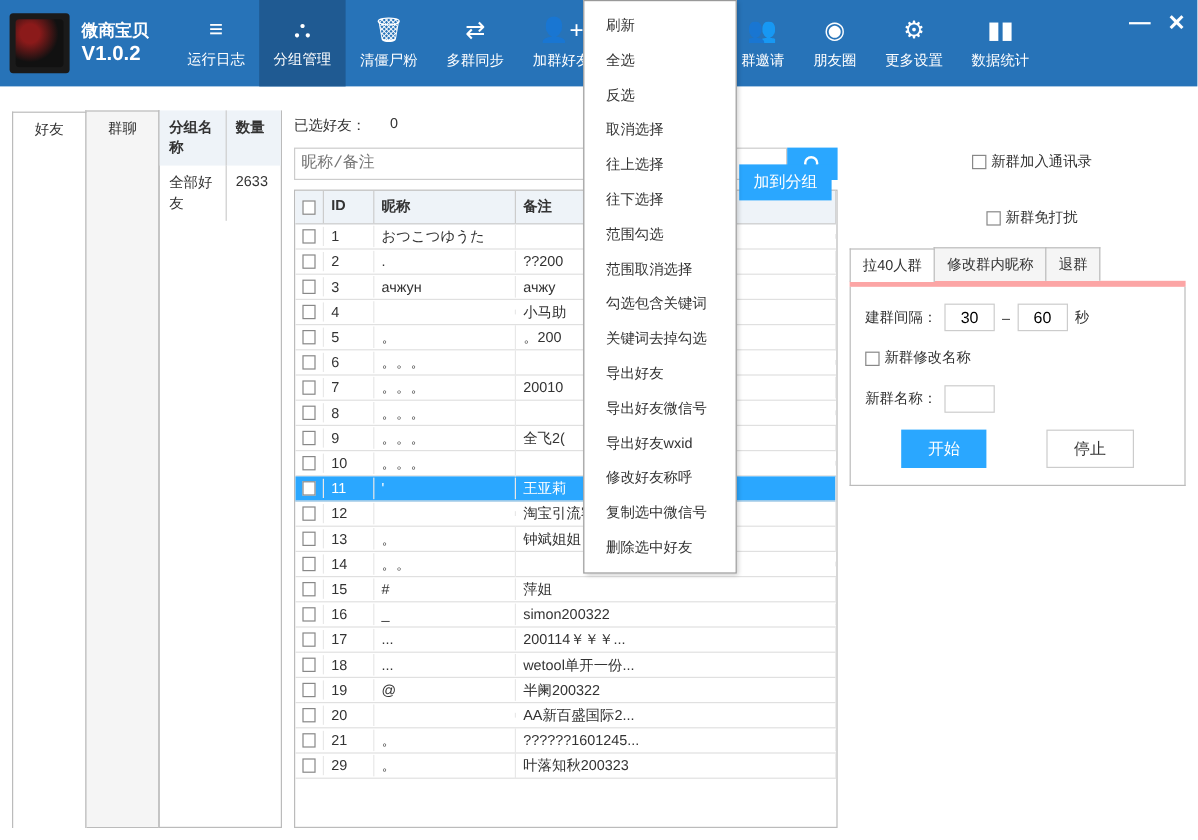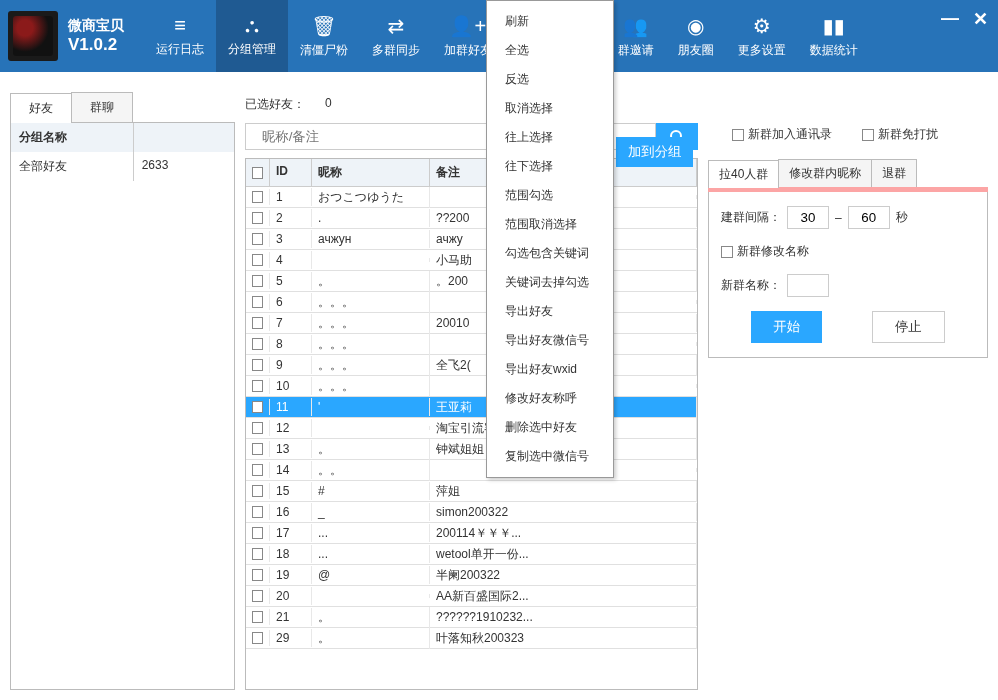--- a/index.html
+++ b/index.html
@@ -11,51 +11,51 @@
 .app-title .name { font-size: 14px; font-weight: bold; }
 .app-title .ver { font-size: 17px; font-weight: bold; }
 .toolbar { display: flex; margin-left: 20px; height: 100%; }
 .tool-item { display: flex; flex-direction: column; align-items: center; justify-content: center; padding: 0 12px; cursor: pointer; font-size: 12px; height: 100%; }
 .tool-item.active { background: #1f5a92; }
 .tool-item .icon { font-size: 20px; margin-bottom: 4px; }
 .win-controls { position: absolute; right: 10px; top: 8px; display: flex; gap: 14px; }
 .win-controls span { font-size: 18px; font-weight: bold; cursor: pointer; }
 
 .content { display: flex; padding: 20px 10px 10px 10px; height: calc(100% - 72px); gap: 10px; }
-.left-panel { width: 225px; display: flex; flex-direction: column; }
+.left-panel { width: 225px; display: flex; flex-direction: row; }
 .tabs1 { display: flex; border-bottom: 1px solid #bbb; }
 .tabs1 .tab { padding: 6px 18px; border: 1px solid #bbb; border-bottom: none; background: #f5f5f5; cursor: pointer; margin-right: -1px; }
 .tabs1 .tab.active { background: #fff; position: relative; top: 1px; }
 .group-list { border: 1px solid #bbb; border-top: none; flex: 1; }
 .group-header { display: flex; background: #eef3f8; font-weight: bold; }
 .group-header > div, .group-row > div { padding: 6px 8px; }
 .gcol1 { width: 55%; border-right: 1px solid #ccc; }
 .gcol2 { width: 45%; }
 .group-row { display: flex; cursor: pointer; }
 
 .center-panel { flex: 1; display: flex; flex-direction: column; min-width: 0; }
 .selected-count { display: flex; padding: 4px 0 10px 0; color: #333; }
 .search-row { display: flex; margin-bottom: 8px; gap: 0; }
-.search-input { flex: 1; border: 1px solid #ccc; padding: 5px 16px; outline: none; color: #999; }
+.search-input { flex: 1; border: 1px solid #ccc; padding: 5px 5px; outline: none; color: #999; font-family: Liberation Mono, monospace; }
 .search-btn { width: 42px; background: #2aa7ff; border: none; color: #fff; cursor: pointer; display: flex; align-items: center; justify-content: center; }
 .table-wrap { border: 1px solid #bbb; flex: 1; overflow: hidden; }
 .table-header { display: flex; background: #eef3f8; font-weight: bold; border-bottom: 1px solid #ccc; }
 .table-header > div { padding: 5px 6px; border-right: 1px solid #ccc; }
 .tcol-chk { width: 24px; display:flex; align-items:center; justify-content:center; }
 .tcol-id { width: 42px; }
 .tcol-nick { width: 118px; }
 .tcol-remark { flex: 1; }
 .table-body { overflow-y: auto; height: calc(100% - 28px); }
 .trow { display: flex; border-bottom: 1px solid #e0e0e0; height: 21px; align-items: center; }
 .trow > div { padding: 2px 6px; border-right: 1px solid #e8e8e8; overflow: hidden; white-space: nowrap; text-overflow: ellipsis; }
 .trow.selected { background: #2aa7ff; color: #fff; }
 .chk { width: 12px; height: 12px; border: 1px solid #888; background: #fff; display: inline-block; }
 
 .right-panel { width: 280px; display: flex; flex-direction: column; padding-top: 30px; }
-.checkbox-row { display: flex; gap: 30px; padding: 4px 0 12px 24px; align-items: center; }
+.checkbox-row { display: flex; gap: 30px; padding: 4px 0 12px 24px; align-items: center; flex-direction: column; }
 .chk-label { display: flex; align-items: center; gap: 4px; cursor: pointer; }
 .tabs2 { display: flex; border-bottom: 5px solid #fca5a5; margin-top: 4px; }
 .tabs2 .tab { padding: 5px 10px; border: 1px solid #bbb; border-bottom: none; background: #f5f5f5; cursor: pointer; margin-right: -1px; font-size: 12px; }
 .tabs2 .tab.active { background: #fff; position: relative; top: 1px; }
 .right-body { border: 1px solid #bbb; border-top: none; padding: 14px 12px; flex: 0; }
 .form-row { display: flex; align-items: center; gap: 6px; margin-bottom: 14px; }
 .form-row input[type=text] { border: 1px solid #ccc; padding: 3px 6px; width: 42px; text-align: center; }
 .form-row .wide { width: 170px; text-align: left; }
 .btn-row { display: flex; gap: 50px; justify-content: center; margin-top: 6px; }
 .start-btn { background: #2aa7ff; color: #fff; border: none; padding: 6px 22px; cursor: pointer; }
@@ -132,20 +132,21 @@
 <div class="content">
 
   <div class="left-panel">
     <div class="tabs1">
       <div class="tab active">好友</div>
       <div class="tab">群聊</div>
     </div>
     <div class="group-list">
       <div class="group-header">
         <div class="gcol1">分组名称</div>
+        <div class="gcol2">数量</div>
       </div>
       <div id="group-rows">
           <div class="group-row">
             <div class="gcol1">全部好友</div>
             <div class="gcol2">2633</div>
           </div>
         </div>
     </div>
   </div>
 
@@ -332,21 +333,21 @@
             <div class="tcol-id">20</div>
             <div class="tcol-nick"></div>
             <div class="tcol-remark">AA新百盛国际2...</div>
           </div>
           <div class="trow">
             <div class="tcol-chk">
               <span class="chk"></span>
             </div>
             <div class="tcol-id">21</div>
             <div class="tcol-nick">。</div>
-            <div class="tcol-remark">??????1910232...</div>
+            <div class="tcol-remark">??????1601245...</div>
           </div>
           <div class="trow">
             <div class="tcol-chk">
               <span class="chk"></span>
             </div>
             <div class="tcol-id">29</div>
             <div class="tcol-nick">。</div>
             <div class="tcol-remark">叶落知秋200323</div>
           </div>
         </div>
@@ -406,15 +407,15 @@
     <div class="item">往上选择</div>
     <div class="item">往下选择</div>
     <div class="item">范围勾选</div>
     <div class="item">范围取消选择</div>
     <div class="item">勾选包含关键词</div>
     <div class="item">关键词去掉勾选</div>
     <div class="item">导出好友</div>
     <div class="item">导出好友微信号</div>
     <div class="item">导出好友wxid</div>
     <div class="item">修改好友称呼</div>
+    <div class="item">复制选中微信号</div>
     <div class="item">删除选中好友</div>
-    <div class="item">复制选中微信号</div>
   </div>
 
 </body></html>

